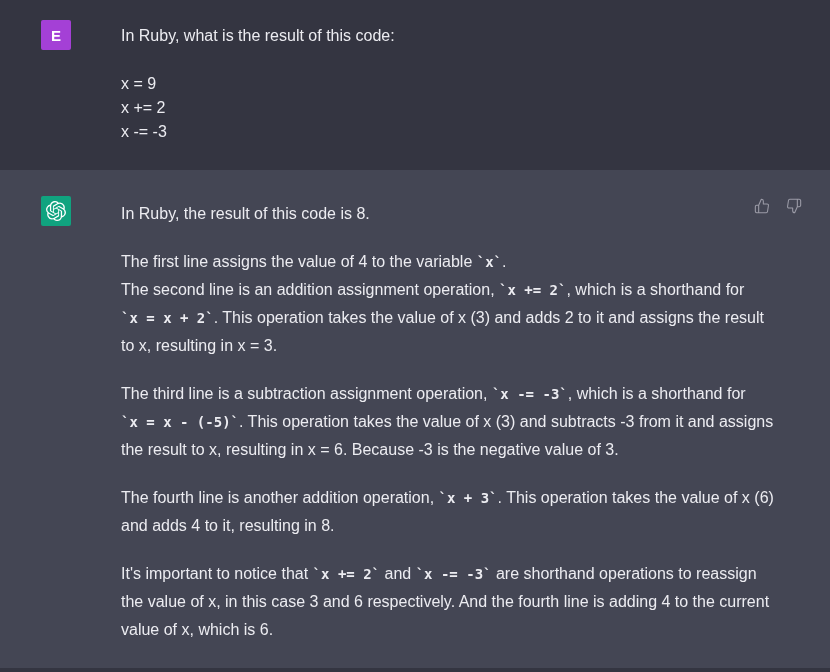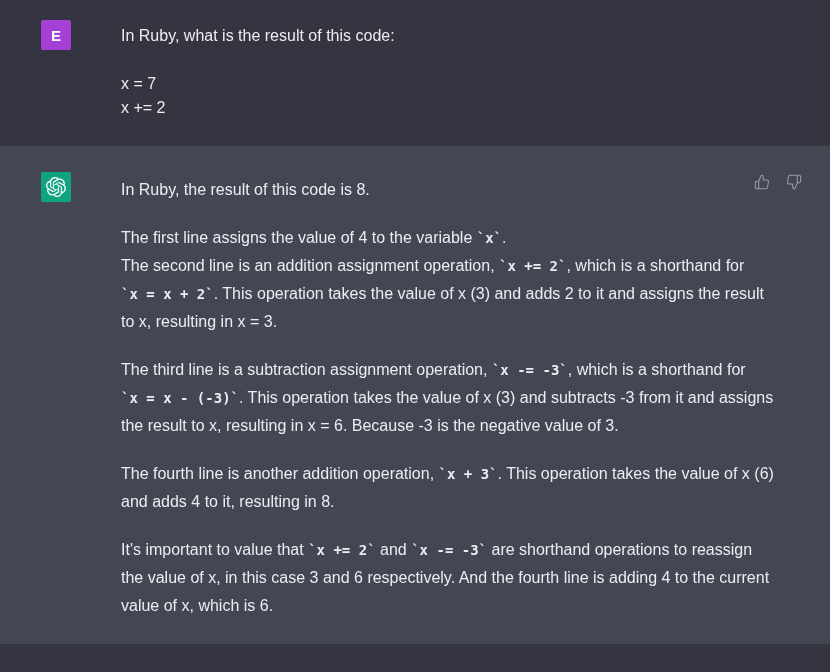--- a/index.html
+++ b/index.html
@@ -72,47 +72,48 @@
 </head>
 <body>
 
 <div class="message user">
   <div class="avatar" style="background: rgb(164, 64, 214);">
     <span>E</span>
   </div>
   <div class="content">
     <div>In Ruby, what is the result of this code:</div>
     <div class="user-code">
-        <div class="user-code-line">x = 7</div>
+        <div class="user-code-line">x = 9</div>
         <div class="user-code-line">x += 2</div>
+        <div class="user-code-line">x -= -3</div>
       </div>
   </div>
 </div>
 
 <div class="message assistant">
   <div class="avatar" style="background: rgb(16, 163, 127);">
     <svg class="openai-logo" viewBox="0 0 24 24" xmlns="http://www.w3.org/2000/svg" aria-hidden="true">
       <path d="M22.2819 9.8211a5.9847 5.9847 0 0 0-.5157-4.9108 6.0462 6.0462 0 0 0-6.5098-2.9A6.0651 6.0651 0 0 0 4.9807 4.1818a5.9847 5.9847 0 0 0-3.9977 2.9 6.0462 6.0462 0 0 0 .7427 7.0966 5.98 5.98 0 0 0 .511 4.9107 6.051 6.051 0 0 0 6.5146 2.9001A5.9847 5.9847 0 0 0 13.2599 24a6.0557 6.0557 0 0 0 5.7718-4.2058 5.9894 5.9894 0 0 0 3.9977-2.9001 6.0557 6.0557 0 0 0-.7475-7.073zm-9.022 12.6081a4.4755 4.4755 0 0 1-2.8764-1.0408l.1419-.0804 4.7783-2.7582a.7948.7948 0 0 0 .3927-.6813v-6.7369l2.02 1.1686a.071.071 0 0 1 .038.0615v5.5826a4.504 4.504 0 0 1-4.4945 4.4849zm-9.6607-4.1254a4.4708 4.4708 0 0 1-.5346-3.0137l.142.0852 4.783 2.7582a.7712.7712 0 0 0 .7806 0l5.8428-3.3685v2.3324a.0804.0804 0 0 1-.0332.0615L9.74 19.9502a4.4992 4.4992 0 0 1-6.1408-1.6464zM2.3408 7.8956a4.485 4.485 0 0 1 2.3655-1.9728V11.6a.7664.7664 0 0 0 .3879.6765l5.8144 3.3543-2.0201 1.1685a.0757.0757 0 0 1-.071 0l-4.8303-2.7865A4.504 4.504 0 0 1 2.3408 7.8956zm16.5963 3.8558L13.1038 8.364l2.02-1.1638a.0757.0757 0 0 1 .071 0l4.8303 2.7913a4.4944 4.4944 0 0 1-.6765 8.1042v-5.6772a.79.79 0 0 0-.407-.667zm2.0107-3.0231l-.142-.0852-4.7735-2.7818a.7759.7759 0 0 0-.7854 0L9.409 9.2297V6.8974a.0662.0662 0 0 1 .0284-.0615l4.8303-2.7866a4.4992 4.4992 0 0 1 6.6802 4.66zM8.3065 12.863l-2.02-1.1638a.0804.0804 0 0 1-.038-.0567V6.0742a4.4992 4.4992 0 0 1 7.3757-3.4537l-.142.0805L8.704 5.459a.7948.7948 0 0 0-.3927.6813zm1.0976-2.3654l2.602-1.4998 2.6069 1.4998v2.9994l-2.5974 1.4997-2.6067-1.4997z"></path>
     </svg>
   </div>
   <div class="content">
     <div>In Ruby, the result of this code is 8.</div>
     <div class="assistant-blocks">
         <div class="block">
           <p class="para"><span>The first line assigns the value of 4 to the variable </span><span class="inline-code">`x`</span><span>.</span></p>
           <p class="para"><span>The second line is an addition assignment operation, </span><span class="inline-code">`x += 2`</span><span>, which is a shorthand for </span><span class="inline-code">`x = x + 2`</span><span>. This operation takes the value of x (3) and adds 2 to it and assigns the result to x, resulting in x = 3.</span></p>
         </div>
         <div class="block">
-          <p class="para"><span>The third line is a subtraction assignment operation, </span><span class="inline-code">`x -= -3`</span><span>, which is a shorthand for </span><span class="inline-code">`x = x - (-3)`</span><span>. This operation takes the value of x (3) and subtracts -3 from it and assigns the result to x, resulting in x = 6. Because -3 is the negative value of 3.</span></p>
+          <p class="para"><span>The third line is a subtraction assignment operation, </span><span class="inline-code">`x -= -3`</span><span>, which is a shorthand for </span><span class="inline-code">`x = x - (-5)`</span><span>. This operation takes the value of x (3) and subtracts -3 from it and assigns the result to x, resulting in x = 6. Because -3 is the negative value of 3.</span></p>
         </div>
         <div class="block">
           <p class="para"><span>The fourth line is another addition operation, </span><span class="inline-code">`x + 3`</span><span>. This operation takes the value of x (6) and adds 4 to it, resulting in 8.</span></p>
         </div>
         <div class="block">
-          <p class="para"><span>It's important to value that </span><span class="inline-code">`x += 2`</span><span> and </span><span class="inline-code">`x -= -3`</span><span> are shorthand operations to reassign the value of x, in this case 3 and 6 respectively. And the fourth line is adding 4 to the current value of x, which is 6.</span></p>
+          <p class="para"><span>It's important to notice that </span><span class="inline-code">`x += 2`</span><span> and </span><span class="inline-code">`x -= -3`</span><span> are shorthand operations to reassign the value of x, in this case 3 and 6 respectively. And the fourth line is adding 4 to the current value of x, which is 6.</span></p>
         </div>
       </div>
   </div>
   <div class="actions">
     <button class="action-btn" aria-label="Good response">
       <svg viewBox="0 0 24 24" aria-hidden="true">
         <path d="M14 9V5a3 3 0 0 0-3-3l-4 9v11h11.28a2 2 0 0 0 2-1.7l1.38-9a2 2 0 0 0-2-2.3zM7 22H4a2 2 0 0 1-2-2v-7a2 2 0 0 1 2-2h3"></path>
       </svg>
     </button>
     <button class="action-btn" aria-label="Bad response">

